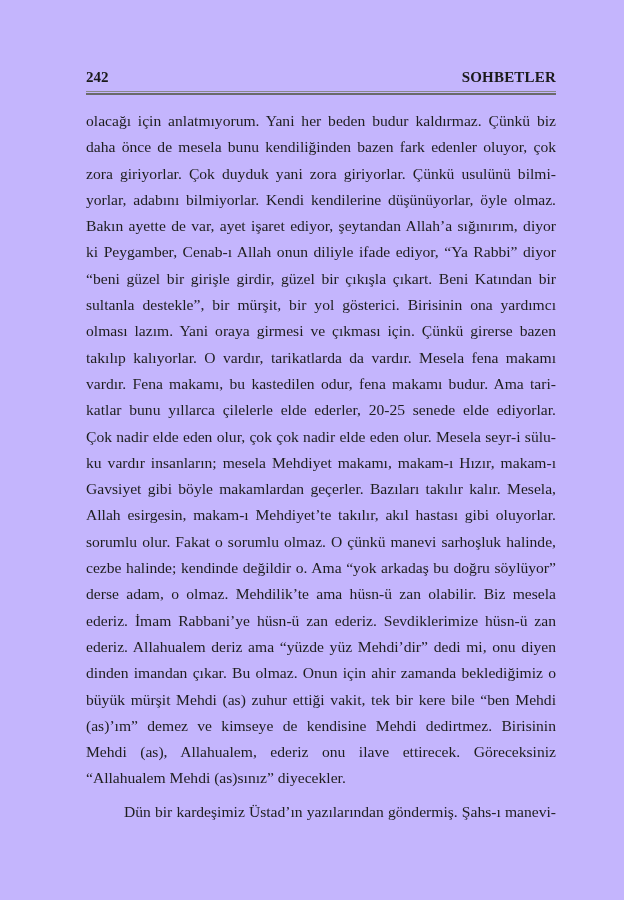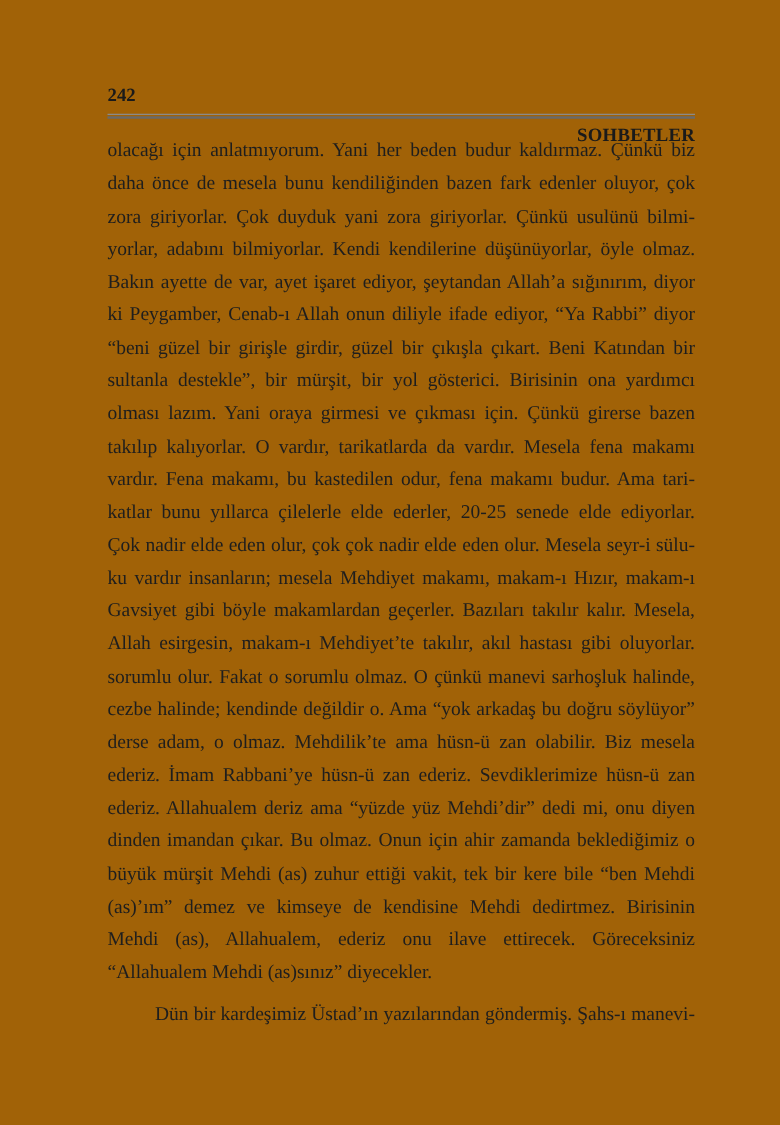--- a/index.html
+++ b/index.html
@@ -1,21 +1,21 @@
 <!DOCTYPE html>
 <html><head>
 <meta charset="utf-8">
 <style>
   html, body { margin: 0; padding: 0; background: #ffffff; }
   body { width: 624px; height: 900px; position: relative; overflow: hidden; }
-  .page { position: absolute; left: 0; top: 0; width: 624px; height: 900px; background: #a16207; }
+  .page { position: absolute; left: 0; top: 0; width: 624px; height: 900px; background: #c4b5fd; }
   .header { position: absolute; left: 86px; top: 69px; width: 470px; height: 20px;
     font-family: "Liberation Serif", serif; font-weight: bold; font-size: 15px; color: #1a1a1a; }
   .header .num { position: absolute; left: 0; top: 0; }
-  .header .title { position: absolute; right: 0; top: 0; letter-spacing: 0.2px; margin-top: 32px; }
+  .header .title { position: absolute; right: 0; top: 0; letter-spacing: 0.2px; }
   .rule { position: absolute; left: 86px; width: 470px; }
   .rule.r1 { top: 91px; height: 1px; background: #8a8a8a; }
   .rule.r2 { top: 93px; height: 2px; background: #6a6a6a; }
   .body { position: absolute; left: 86px; top: 108px; width: 470px;
     font-family: "Liberation Serif", serif; font-size: 15.6px; line-height: 26.3px; color: #1e1e1e; }
   .line { display: block; text-align: justify; text-align-last: justify; white-space: nowrap; }
   .line.last { text-align-last: left; }
   .para2 { margin-top: 7px; }
   .indent { text-indent: 38px; }
 </style>

